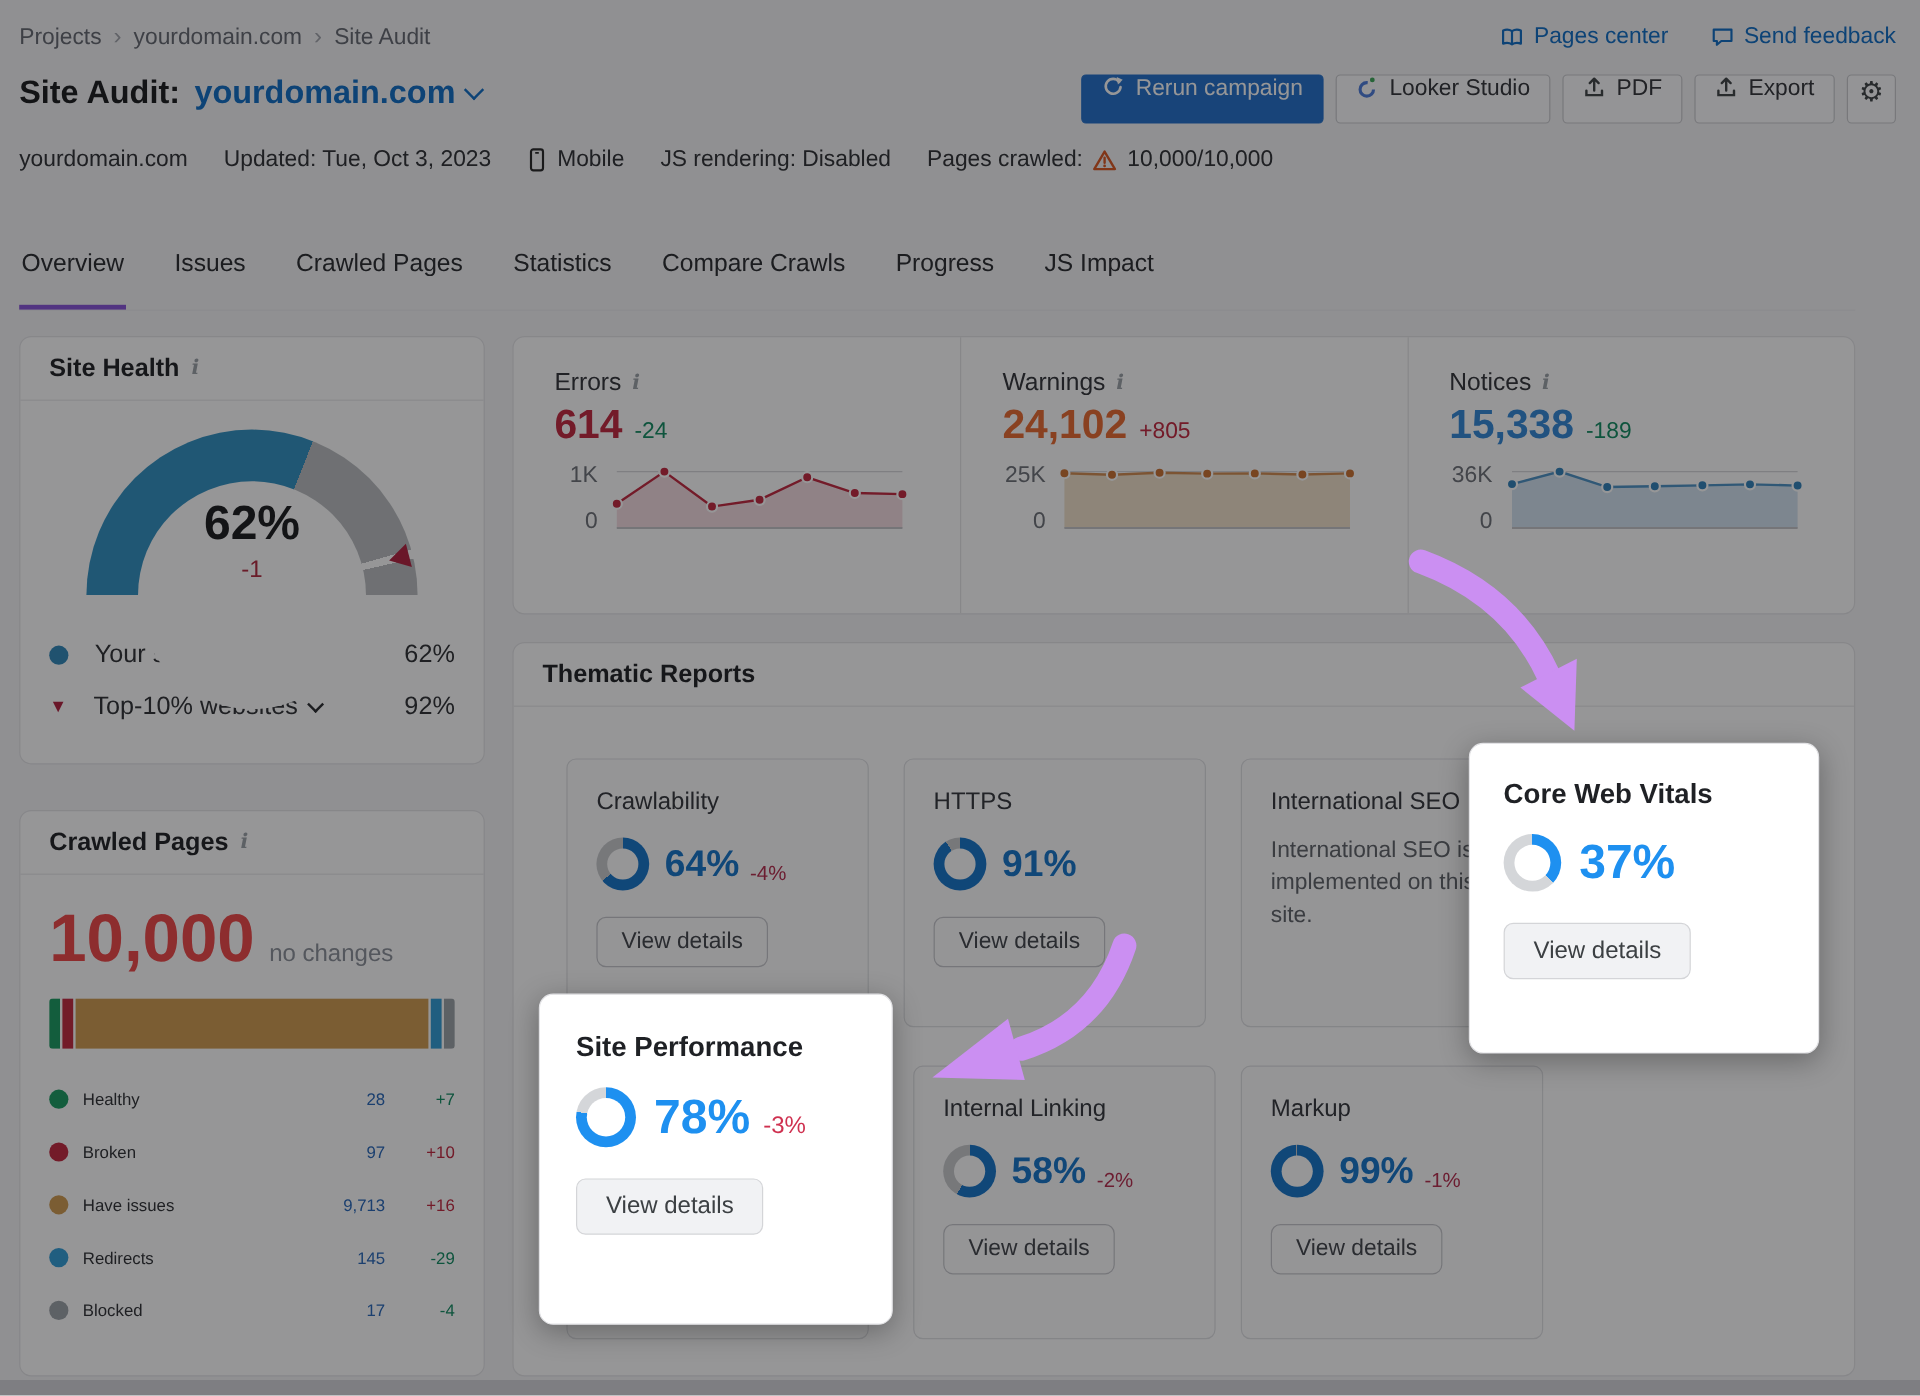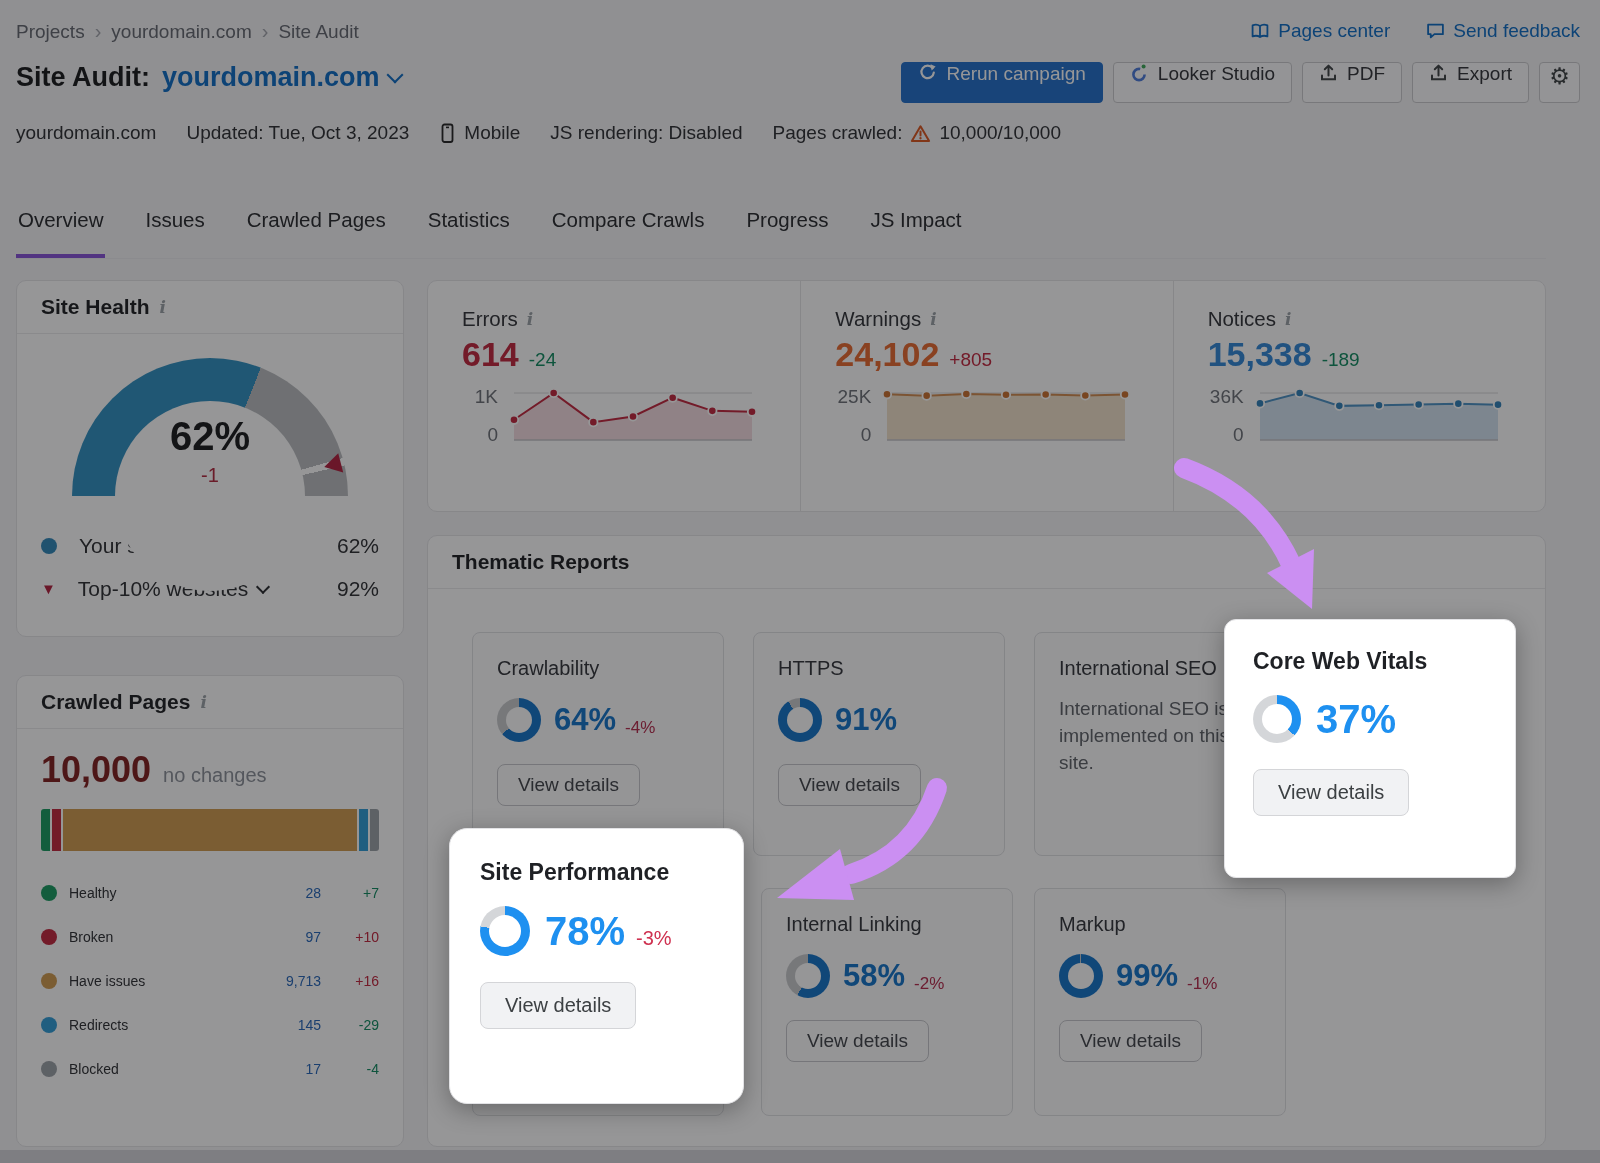--- a/index.html
+++ b/index.html
@@ -48,21 +48,21 @@
   .sh-legend{margin:26px 24px 0;}
   .sh-row{display:flex;align-items:center;height:43px;font-size:21px;color:#2b2d31;}
   .dot{width:16px;height:16px;border-radius:50%;background:#2e86b8;margin-right:12px;}
   .tri-down{color:#b01e3c;font-size:15px;margin-right:12px;}
   .sh-label{display:flex;align-items:center;gap:10px;flex:1;}
   .sh-val{width:60px;text-align:right;}
 
   
   #crawled{left:16px;top:675px;width:388px;height:472px;}
   .cp-total-row{margin:20px 24px 0;display:flex;align-items:baseline;gap:12px;}
-  .cp-total{font-size:36px;font-weight:700;color:#7f1d1d;}
+  .cp-total{font-size:56px;font-weight:700;color:#ef4444;}
   .cp-note{font-size:20px;color:#8a8f98;}
   .cp-bar{margin:18px 24px 0;height:42px;display:flex;gap:2px;border-radius:3px;overflow:hidden;}
   .cp-legend{margin:20px 24px 0;}
   .cp-row{display:flex;align-items:center;height:44px;font-size:14px;color:#2b2d31;}
   .cp-label{display:flex;align-items:center;flex:1;}
   .cp-val{width:78px;text-align:right;color:#2465b8;cursor:pointer;}
   .cp-delta{width:58px;text-align:right;}
   .delta-green{color:#0e8a5f;}
   .delta-red{color:#c0243c;}
 
@@ -93,21 +93,21 @@
   .donut.d50{width:50px;height:50px;--accent:#1e90f0;--track:#d4d6d9;}
   .t-pct{font-size:31px;font-weight:700;color:#1172c8;margin-left:13px;}
   .t-delta{font-size:17px;color:#b5294a;margin-left:9px;align-self:flex-end;margin-bottom:4px;}
   .view-btn{display:inline-block;margin-top:22px;padding:9px 20px;border:1px solid #c6c7cb;border-radius:8px;font-size:19px;color:#3f4248;background:transparent;cursor:pointer;}
   .t-msg{margin-top:16px;font-size:19px;color:#5d6167;line-height:1.42;width:205px;}
 
   
   .dim-overlay{position:absolute;inset:0;background:rgba(15,15,18,0.44);z-index:40;}
   .float-card{position:absolute;background:#fff;border:1px solid #e2e2e5;border-radius:12px;box-shadow:0 6px 24px rgba(0,0,0,0.30);box-sizing:border-box;z-index:50;}
   #card-cwv{left:1224px;top:619px;width:292px;height:259px;padding:28px 28px;}
-  #card-siteperf{left:449px;top:828px;width:295px;height:276px;padding:30px 30px;border-radius:18px;}
+  #card-siteperf{left:449px;top:828px;width:295px;height:276px;padding:30px 30px;}
   .f-title{font-size:23px;color:#1f2125;font-weight:600;}
   .f-donutrow{margin-top:20px;display:flex;align-items:center;}
   .f-pct{font-size:40px;font-weight:700;color:#1e90f0;margin-left:15px;}
   .f-delta{font-size:20px;color:#cf3150;margin-left:11px;align-self:flex-end;margin-bottom:6px;}
   .f-btn{display:inline-block;margin-top:26px;padding:11px 24px;background:#f1f2f4;border:1px solid #d4d5d8;border-radius:8px;font-size:20px;color:#3c4043;cursor:pointer;}
 
   .tut-arrow{position:absolute;z-index:60;pointer-events:none;}
   #arrow1{left:1140px;top:452px;}
   #arrow2{left:735px;top:762px;}
 

